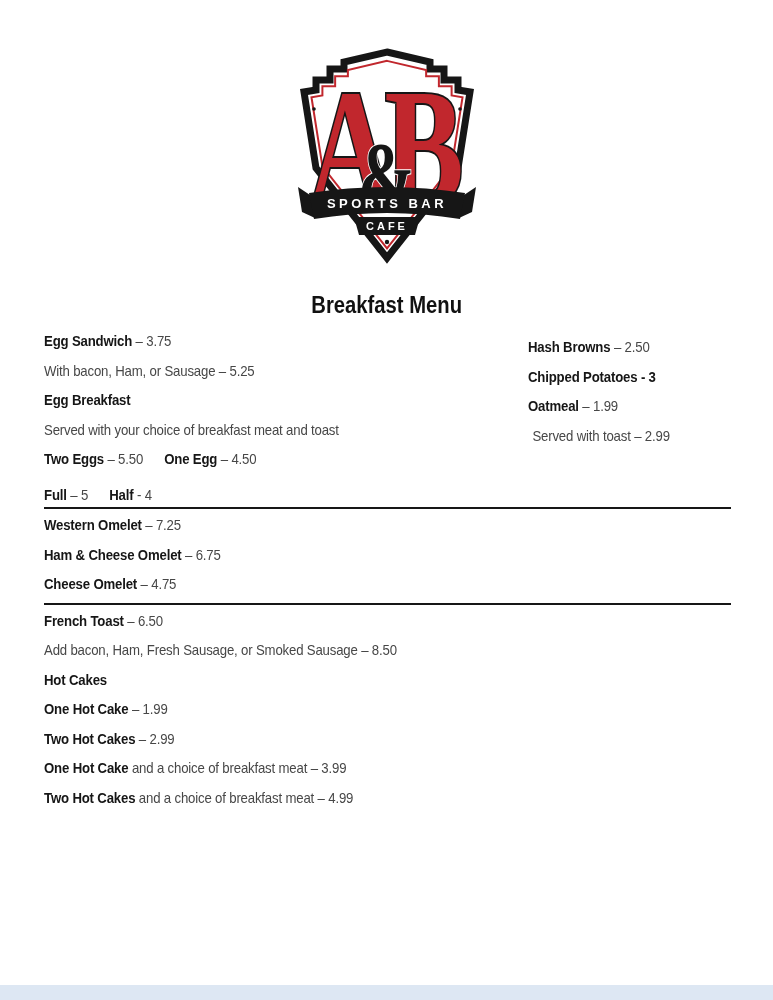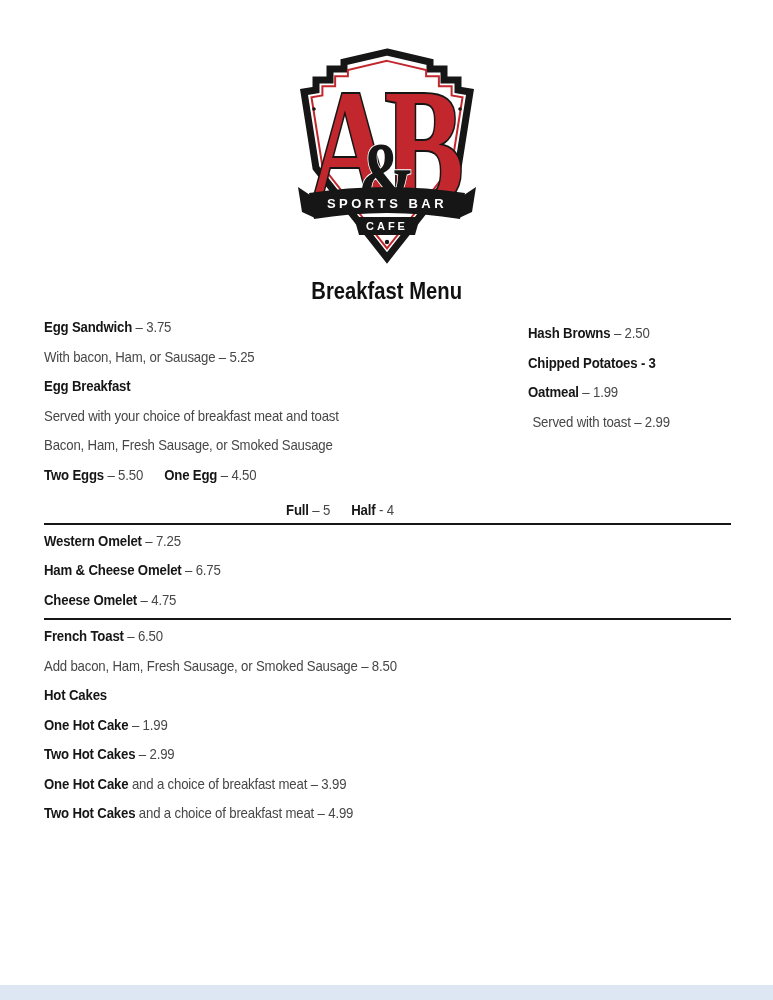--- a/index.html
+++ b/index.html
@@ -10,28 +10,28 @@
     -webkit-font-smoothing:antialiased;
   }
   .page{position:absolute;inset:0;}
 
   
   .logo-wrap{width:182px;height:218px;margin:46px auto 0;}
   .logo-wrap svg{display:block;width:100%;height:100%;}
 
   
   .title{
-    text-align:center;margin-top:14px;height:26px;line-height:26px;
+    text-align:center;margin-top:28px;height:26px;line-height:26px;
     font-size:23px;font-weight:700;color:#111;
   }
   .title .cond{transform-origin:50% 50%;}
 
   
   .menu{margin:8px 42px 0 44px;}
-  .row{display:flex;height:29.5px;align-items:center;justify-content:center;}
+  .row{display:flex;height:29.5px;align-items:center;}
   .cl{flex:1;min-width:0;}
   .cr{width:203px;margin-top:12px;}
   .cond{display:inline-block;transform:scaleX(0.88);transform-origin:0 50%;white-space:nowrap;}
   .menu{font-size:15px;letter-spacing:-0.2px;}
   .b{font-weight:700;color:#161616;}
   .r{font-weight:400;color:#474747;}
   .gap{display:inline-block;width:24px;}
   .indent{padding-left:5px;}
   .divider{height:2px;background:#161616;margin:4px 0 1px;}
 
@@ -91,24 +91,20 @@
       <div class="cl"><span class="cond"><span class="b">Egg Breakfast</span></span></div>
       <div class="cr"><span class="cond"><span class="b">Oatmeal</span><span class="r"> – 1.99</span></span></div>
     </div>
 
     <div class="row">
       <div class="cl"><span class="cond"><span class="r">Served with your choice of breakfast meat and toast</span></span></div>
       <div class="cr"><span class="cond indent"><span class="r">Served with toast – 2.99</span></span></div>
     </div>
 
 
-    <div class="row">
-      <div class="cl"><span class="cond"><span class="r">Bacon, Ham, Fresh Sausage, or Smoked Sausage</span></span></div>
-      <div class="cr"></div>
-    </div>
 
     <div class="row">
       <div class="cl"><span class="cond"><span class="b">Two Eggs</span><span class="r"> – 5.50</span><span class="gap"></span><span class="b">One Egg</span><span class="r"> – 4.50</span></span></div>
       <div class="cr"></div>
     </div>
 
 
     <div class="row">
       <div class="cr"><span class="cond"><span class="b">Full</span><span class="r"> – 5</span><span class="gap"></span><span class="b">Half</span><span class="r"> - 4</span></span></div>
     </div>

